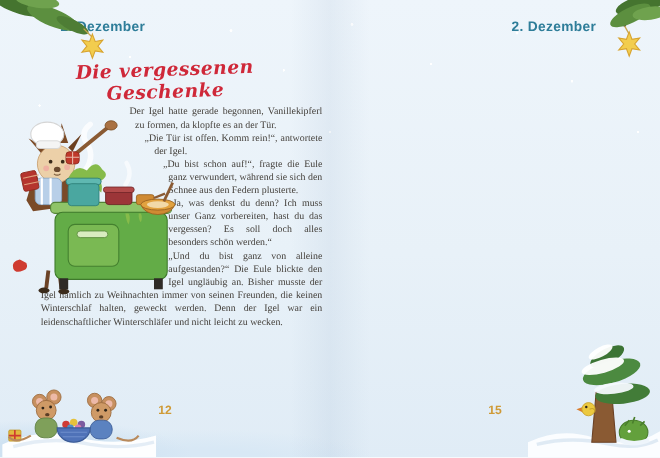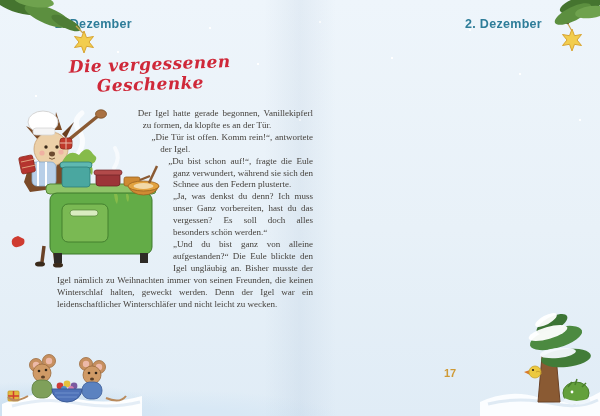--- a/index.html
+++ b/index.html
@@ -53,21 +53,21 @@
     transform:rotate(-2deg);
     letter-spacing:.4px;
   }
 
   .text-block{
     position:absolute;
     font-size:9px;line-height:11.9px;color:#45413c;
     text-align:justify;
   }
   .text-block p{margin:0;}
-  .left-text{left:37px;top:108px;width:256px;margin-left:20px;}
+  .left-text{left:37px;top:96px;width:256px;}
 
   .illu-spacer{
     float:left;width:116px;height:162px;
     shape-outside:polygon(0 0, 68px 0, 80px 28px, 100px 55px, 116px 80px, 116px 162px, 0 162px);
     shape-margin:7px;
   }
 
   .page-number{
     position:absolute;top:367px;left:0;width:300px;text-align:center;
     font-family:"Liberation Sans", sans-serif;
@@ -183,26 +183,27 @@
 
     <div class="text-block left-text">
       <div class="illu-spacer"></div>
       <p>Der Igel hatte gerade begonnen, Vanillekipferl zu formen, da klopfte es an der Tür.</p>
       <p>„Die Tür ist offen. Komm rein!“, antwortete der Igel.</p>
       <p>„Du bist schon auf!“, fragte die Eule ganz verwundert, während sie sich den Schnee aus den Federn plusterte.</p>
       <p>„Ja, was denkst du denn? Ich muss unser Ganz vorbereiten, hast du das vergessen? Es soll doch alles besonders schön werden.“</p>
       <p>„Und du bist ganz von alleine aufgestanden?“ Die Eule blickte den Igel ungläubig an. Bisher musste der Igel nämlich zu Weihnachten immer von seinen Freunden, die keinen Winterschlaf halten, geweckt werden. Denn der Igel war ein leidenschaftlicher Winterschläfer und nicht leicht zu wecken.</p>
     </div>
 
+    <div class="page-number">12</div>
   </div>
 
   <div class="page page-right">
     <div class="date-header">2. Dezember</div>
 
-    <div class="page-number">17</div>
+    <div class="page-number">15</div>
   </div>
 
   <svg class="abs mice" width="140" height="72" viewBox="0 0 140 72">
     <path d="M0,60 Q35,44 70,54 Q105,62 140,52 L140,72 L0,72 Z" fill="#fdfeff"></path>
     <path d="M10,62 Q45,52 80,60 Q110,65 138,58" fill="none" stroke="#dde9f4" stroke-width="3" opacity="0.8"></path>
 
     <rect x="6" y="47" width="11" height="10" rx="1" fill="#e3b93f" stroke="#c29a2a" stroke-width="0.8"></rect>
     <line x1="11.5" y1="47" x2="11.5" y2="57" stroke="#cf3b30" stroke-width="1.5"></line>
     <line x1="6" y1="52" x2="17" y2="52" stroke="#cf3b30" stroke-width="1.5"></line>
 

